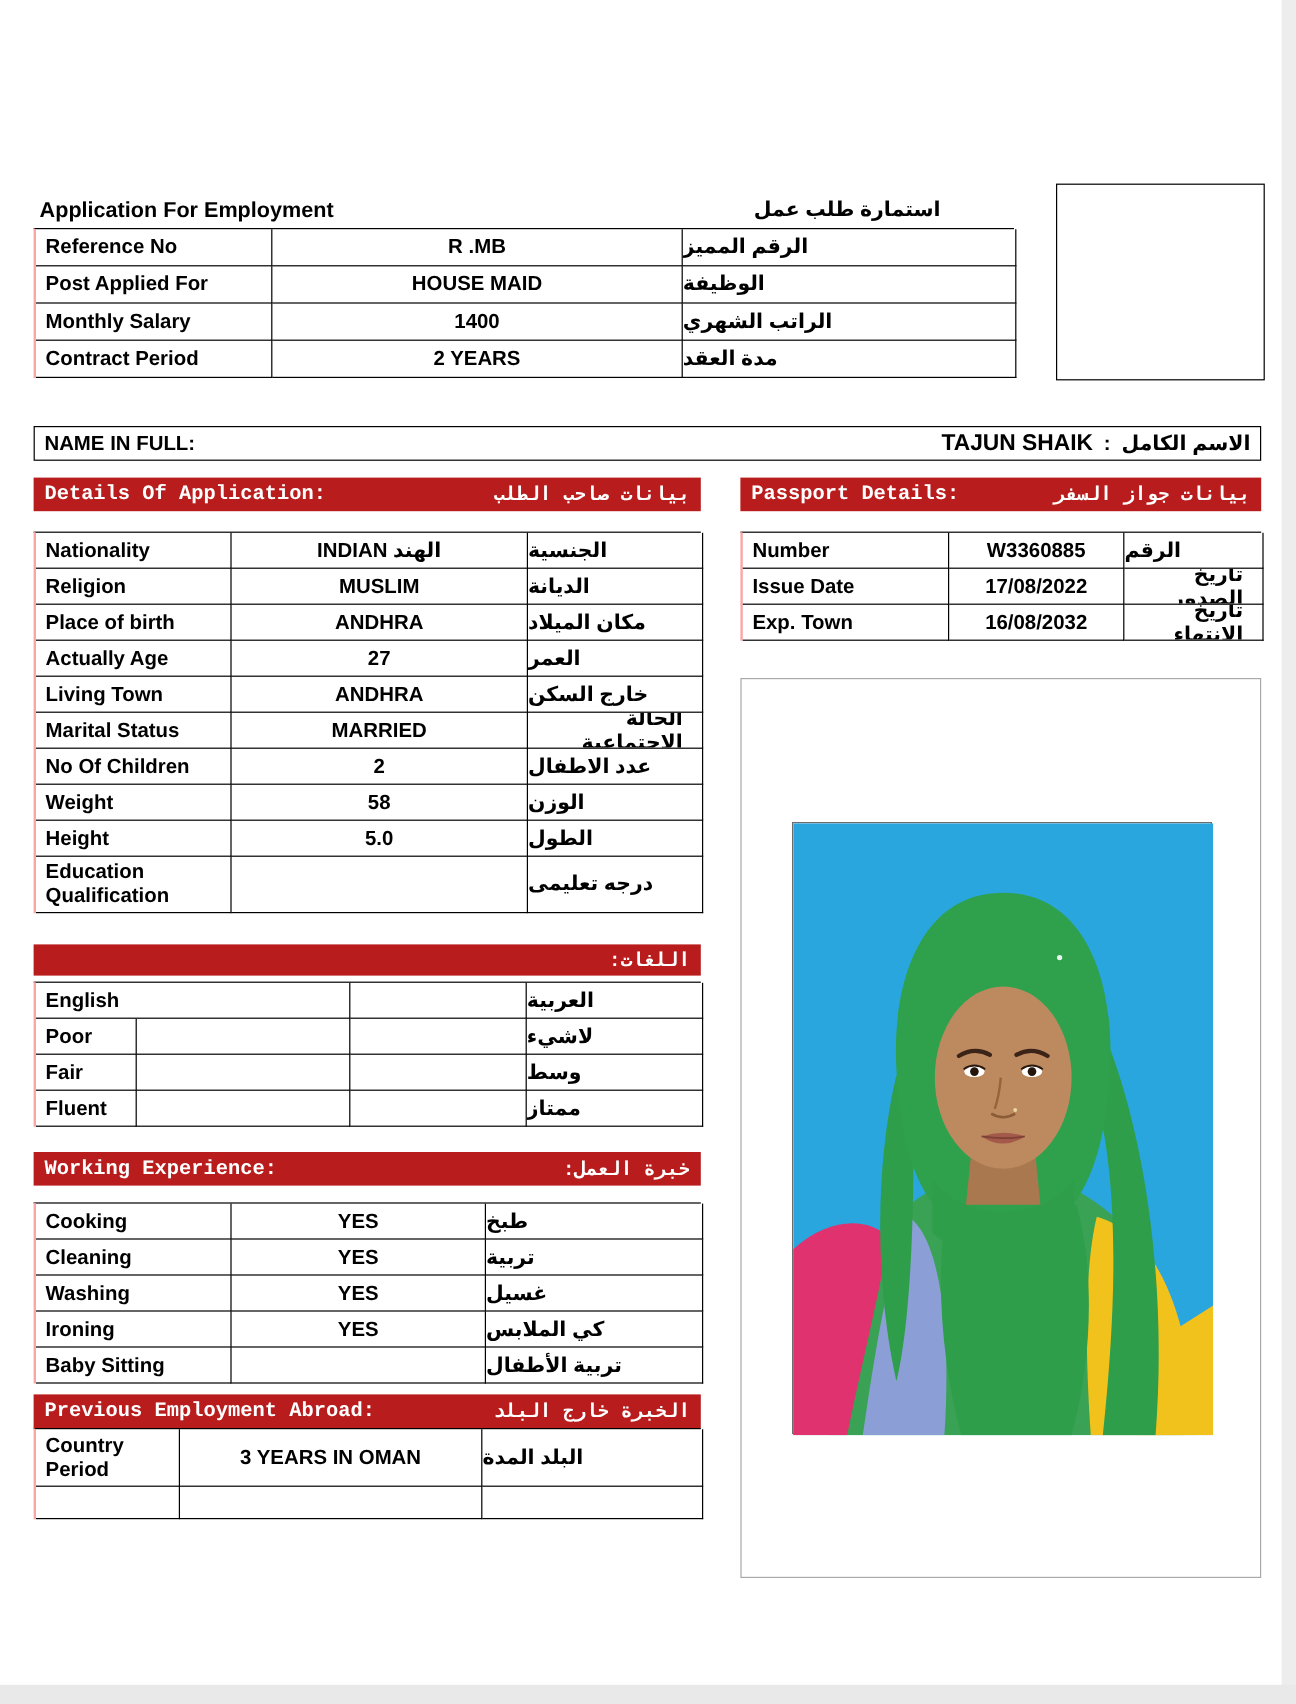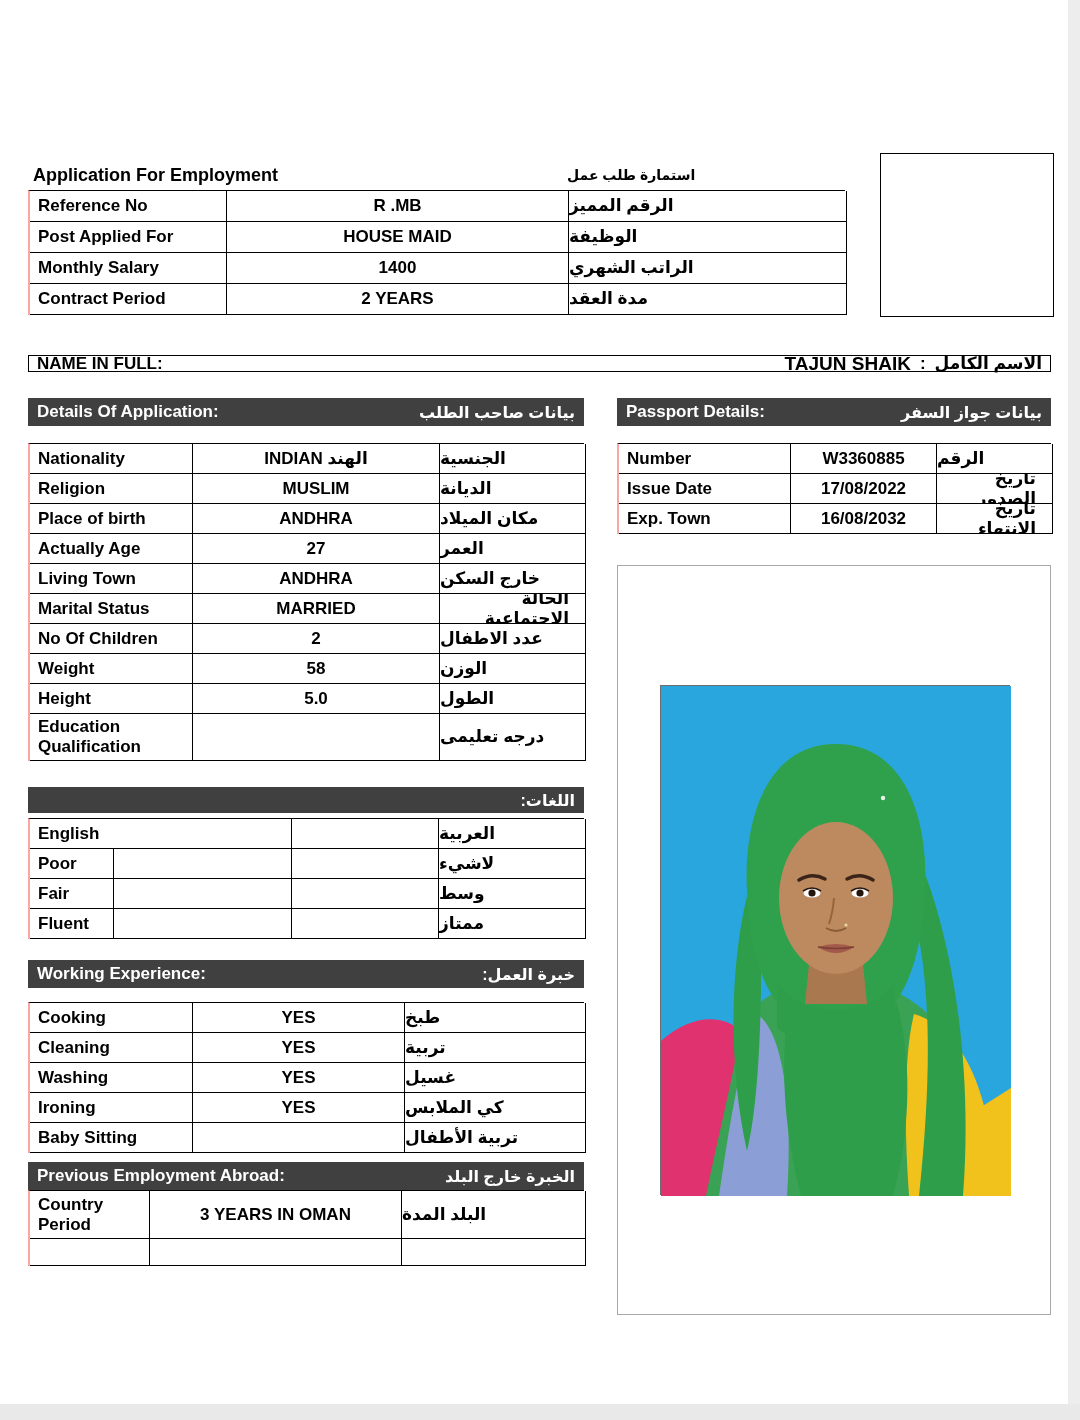--- a/index.html
+++ b/index.html
@@ -12,33 +12,33 @@
   .edge-right { position:absolute; right:0; top:0; width:12px; height:100%; background:#ededed; }
   .edge-bottom { position:absolute; left:0; bottom:0; width:100%; height:16px; background:#e9e9e9; }
 
   
   .grid { display:grid; border-top:1px solid #000; border-left:2px solid #fca5a5; background:#fff; }
   .grid > div { border-right:1px solid #000; border-bottom:1px solid #000; display:flex; align-items:center; font-size:17px; line-height:1.15; overflow:hidden; }
   .c-label { padding-left:8px; justify-content:flex-start; text-align:left; }
   .c-value { justify-content:center; }
   .c-ar { justify-content:flex-end; padding-right:16px; direction:rtl; font-size:16px; }
 
-  .navy { background:#404040; color:#fff; height:28px; display:flex; align-items:center; justify-content:space-between; padding:0 9px; font-size:17px; }
+  .navy { background:#b91c1c; color:#fff; height:28px; display:flex; align-items:center; justify-content:space-between; padding:0 9px; font-size:17px;font-family:Liberation Mono, monospace; }
   .navy .ar { direction:rtl; font-size:16px; }
 
   
   .top-block { position:absolute; left:28px; top:160px; width:817px; }
   .title-row { display:grid; grid-template-columns:197px 342px 278px; height:30px; align-items:center; }
   .title-en { grid-column:1 / 3; font-size:18px; padding-left:5px; }
-  .title-ar { direction:rtl; text-align:left; font-size:14px; }
+  .title-ar { direction:rtl; text-align:center; font-size:17px; }
   .employment-grid { grid-template-columns:197px 342px 278px; grid-auto-rows:31px; }
 
   .empty-box { position:absolute; left:880px; top:153px; width:174px; height:164px; border:1px solid #000; background:#fff; }
 
-  .name-row { position:absolute; left:28px; top:355px; width:1023px; height:17px; border:1px solid #000;
+  .name-row { position:absolute; left:28px; top:355px; width:1023px; height:29px; border:1px solid #000;
     display:flex; align-items:center; justify-content:space-between; padding:0 8px; }
   .name-label { font-size:17px; }
   .name-right { display:flex; align-items:center; gap:9px; }
   .name-value { font-size:19px; }
   .name-sep { font-size:17px; }
   .name-ar { direction:rtl; font-size:17px; }
 
   
   .details-section { position:absolute; left:28px; top:398px; width:556px; }
   .details-grid { margin-top:17px; grid-template-columns:163px 247px 146px; grid-template-rows:repeat(9,30px) 47px; }

